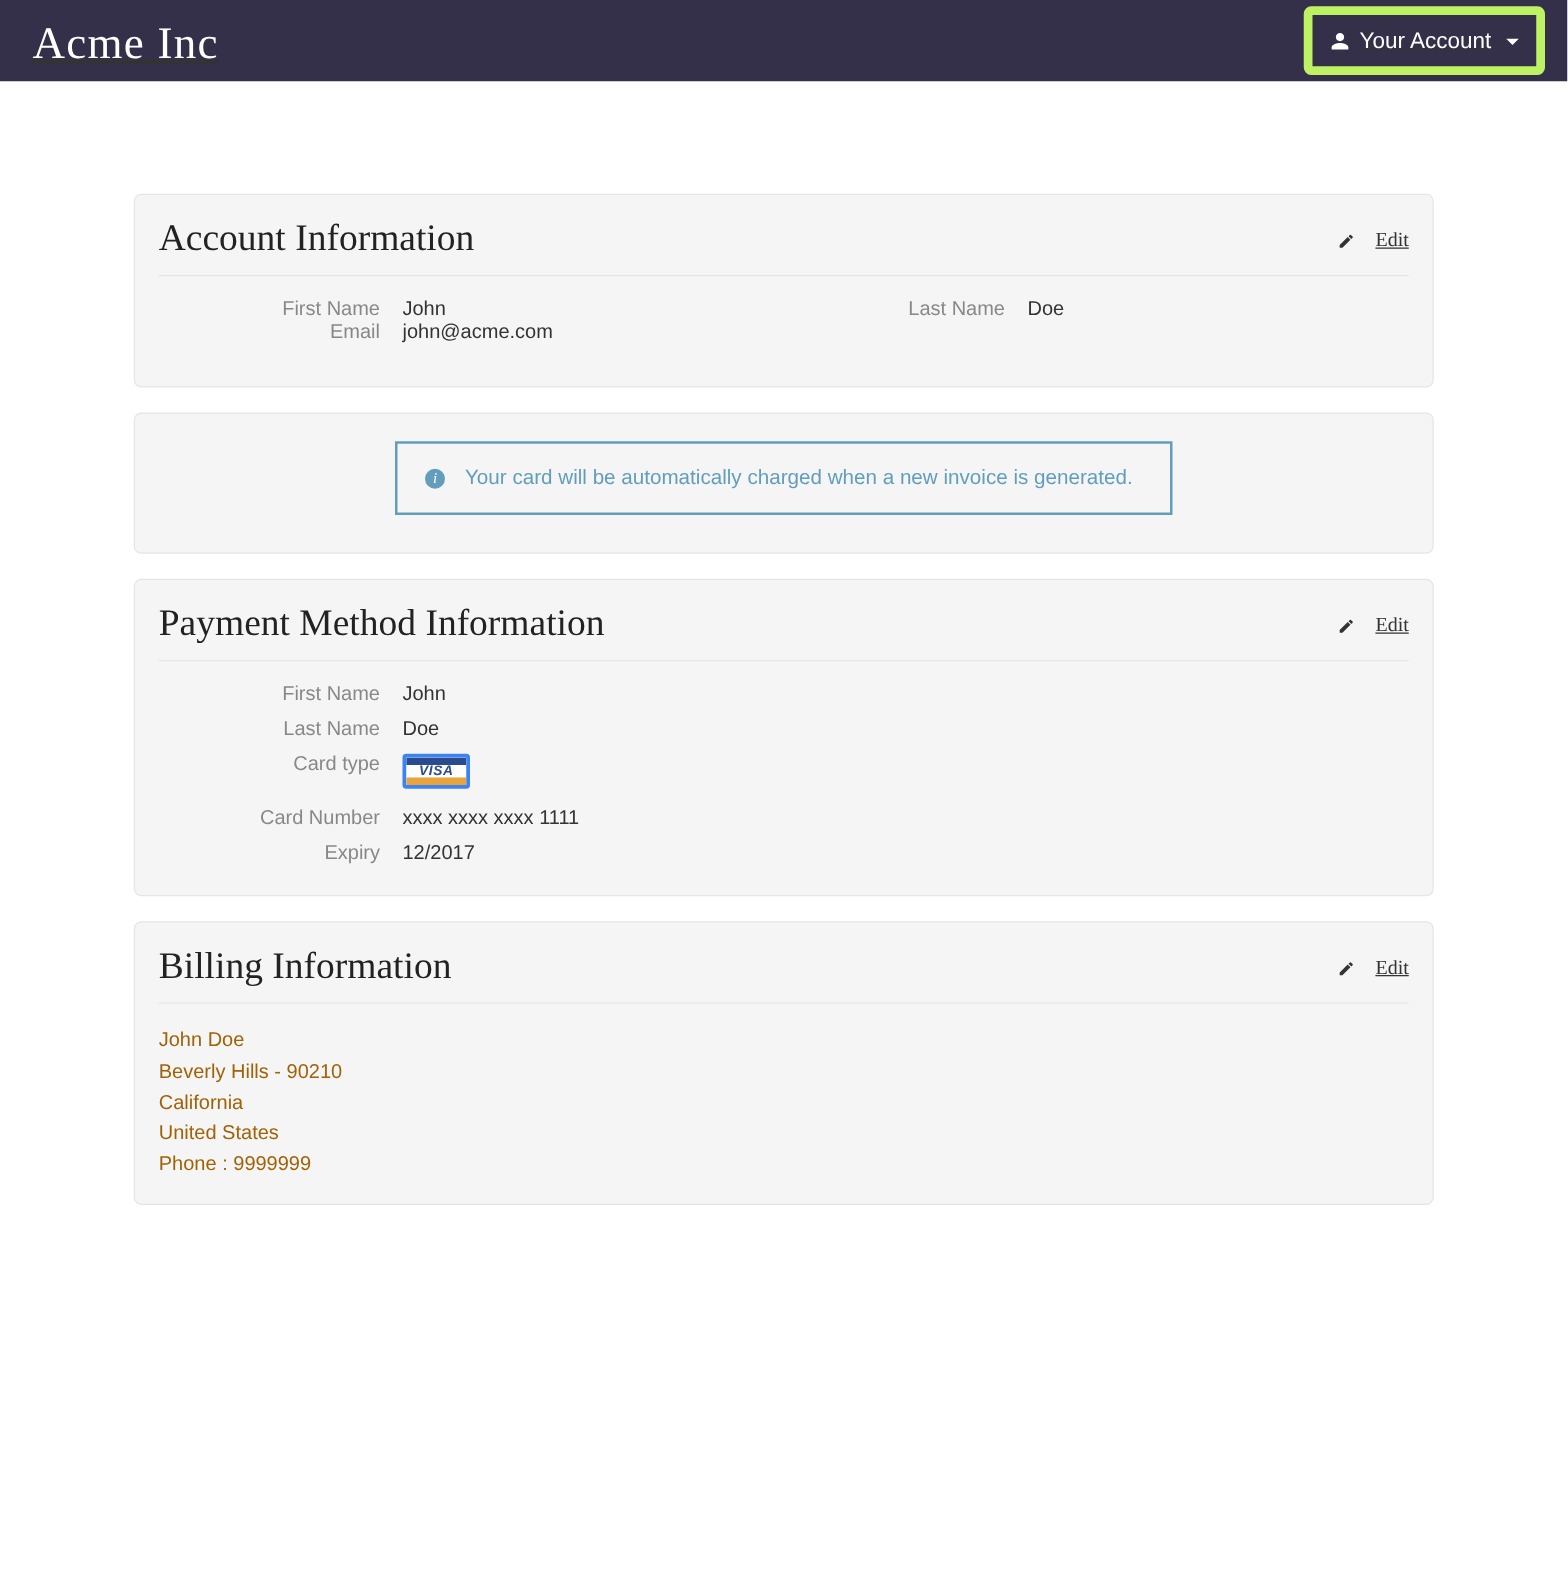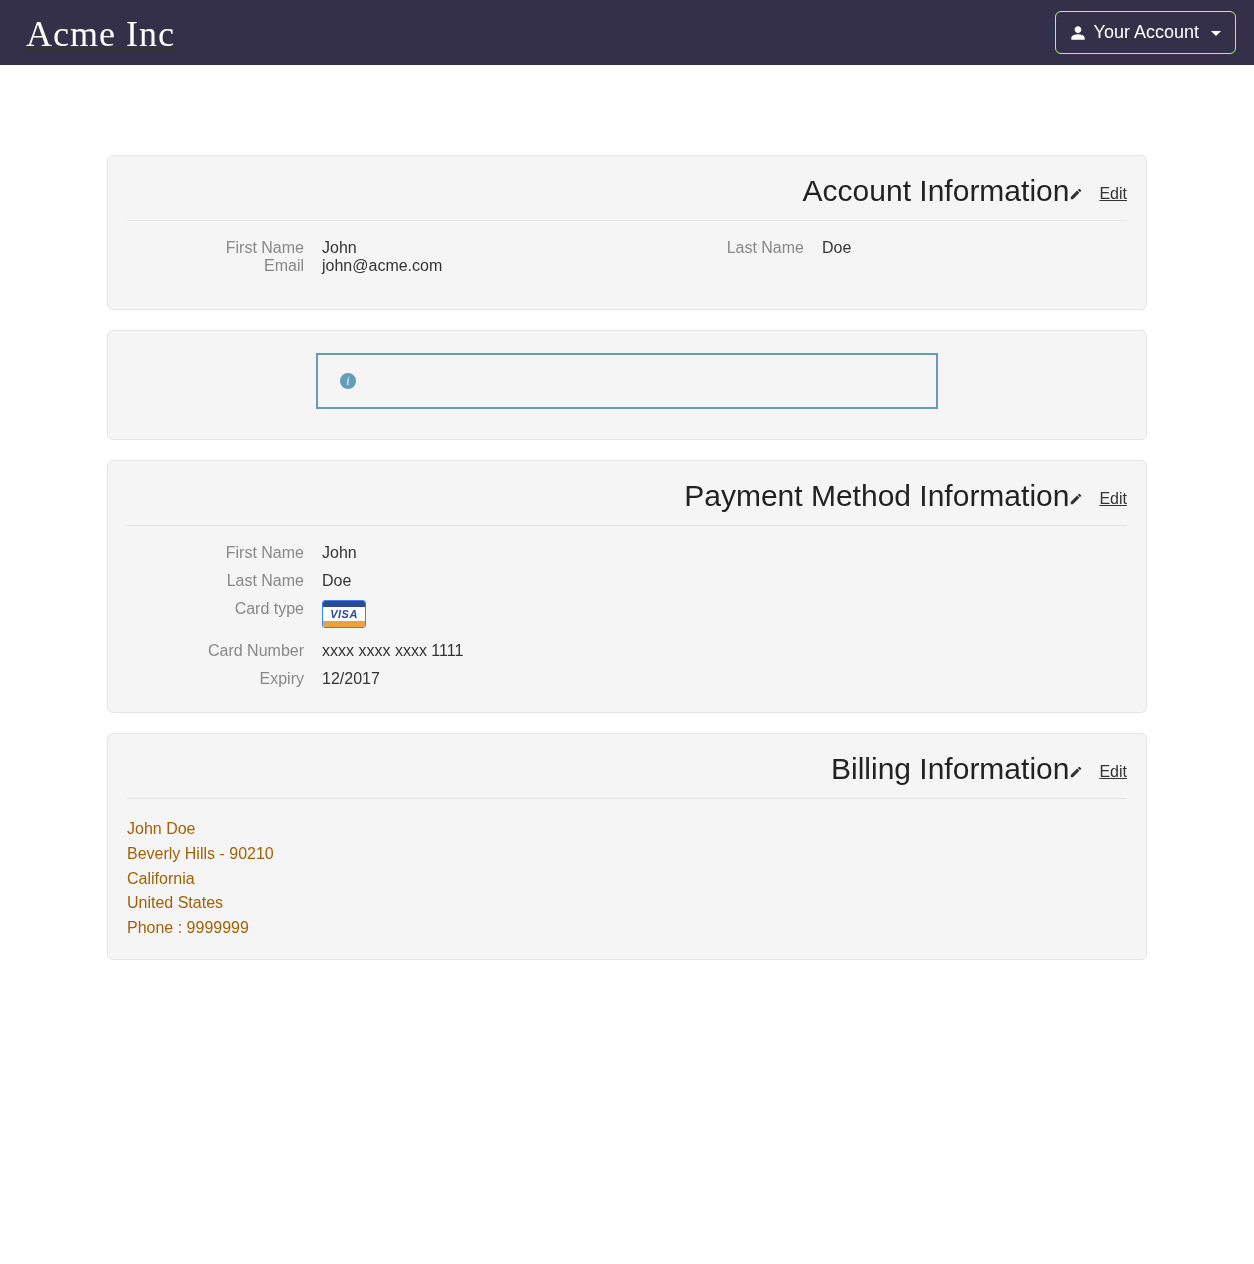--- a/index.html
+++ b/index.html
@@ -24,21 +24,21 @@
   .brand {
     font-family: "Brush Script MT", "Segoe Script", cursive;
     font-size: 36px;
     color: #fff;
     font-weight: 400;
     letter-spacing: 1px;
     line-height: 1;
     padding-top: 2px;
   }
   .account-btn {
-    border: 1px solid #bef264;
+    border: 7px solid #bef264;
     border-radius: 6px;
     padding: 10px 14px;
     color: #fff;
     font-size: 18px;
     display: flex;
     align-items: center;
     gap: 8px;
     cursor: pointer;
   }
   .user-icon {
@@ -67,24 +67,25 @@
     border: 1px solid #e5e5e5;
     border-radius: 6px;
     padding: 18px 19px 24px 19px;
     margin-top: 20px;
   }
   .panel:first-of-type { margin-top: 90px; }
 
   .panel-head {
     display: flex;
     align-items: baseline;
-    justify-content: flex-end;
+    justify-content: space-between;
     border-bottom: 1px solid #e5e5e5;
     padding-bottom: 12px;
     margin-bottom: 18px;
+    font-family: Liberation Serif, serif;
   }
   .panel-title {
     font-size: 30px;
     font-weight: 400;
     margin: 0;
     color: #222;
   }
   .edit-link {
     display: flex;
     align-items: center;
@@ -145,24 +146,24 @@
     justify-content: center;
     color: #fff;
     font-family: Georgia, serif;
     font-style: italic;
     font-size: 12px;
     flex-shrink: 0;
   }
 
   .visa-card {
     display: inline-block;
-    width: 44px;
+    width: 54px;
     height: 28px;
     background: #fff;
-    border: 1px solid #3b82f6;
+    border: 3px solid #3b82f6;
     border-radius: 3px;
     position: relative;
     overflow: hidden;
   }
   .visa-card::before {
     content: "";
     position: absolute;
     top: 0; left: 0; right: 0;
     height: 6px;
     background: #2a4b8d;
@@ -231,20 +232,21 @@
     </div>
     <div class="row">
       <div class="label">Email</div>
       <div class="value">john@acme.com</div>
     </div>
   </div>
 
   <div class="panel">
     <div class="alert">
       <span class="info-icon">i</span>
+      <span>Your card will be automatically charged when a new invoice is generated.</span>
     </div>
   </div>
 
   <div class="panel">
     <div class="panel-head">
       <h2 class="panel-title">Payment Method Information</h2>
       <a class="edit-link">
         <span class="pencil-icon">
           <svg viewBox="0 0 24 24" width="14" height="14" fill="#333">
               <path d="M3 17.25V21h3.75l11-11.04-3.75-3.75L3 17.25zM20.7 7.04a1 1 0 0 0 0-1.41l-2.34-2.34a1 1 0 0 0-1.41 0l-1.83 1.83 3.75 3.75 1.83-1.83z"></path>

